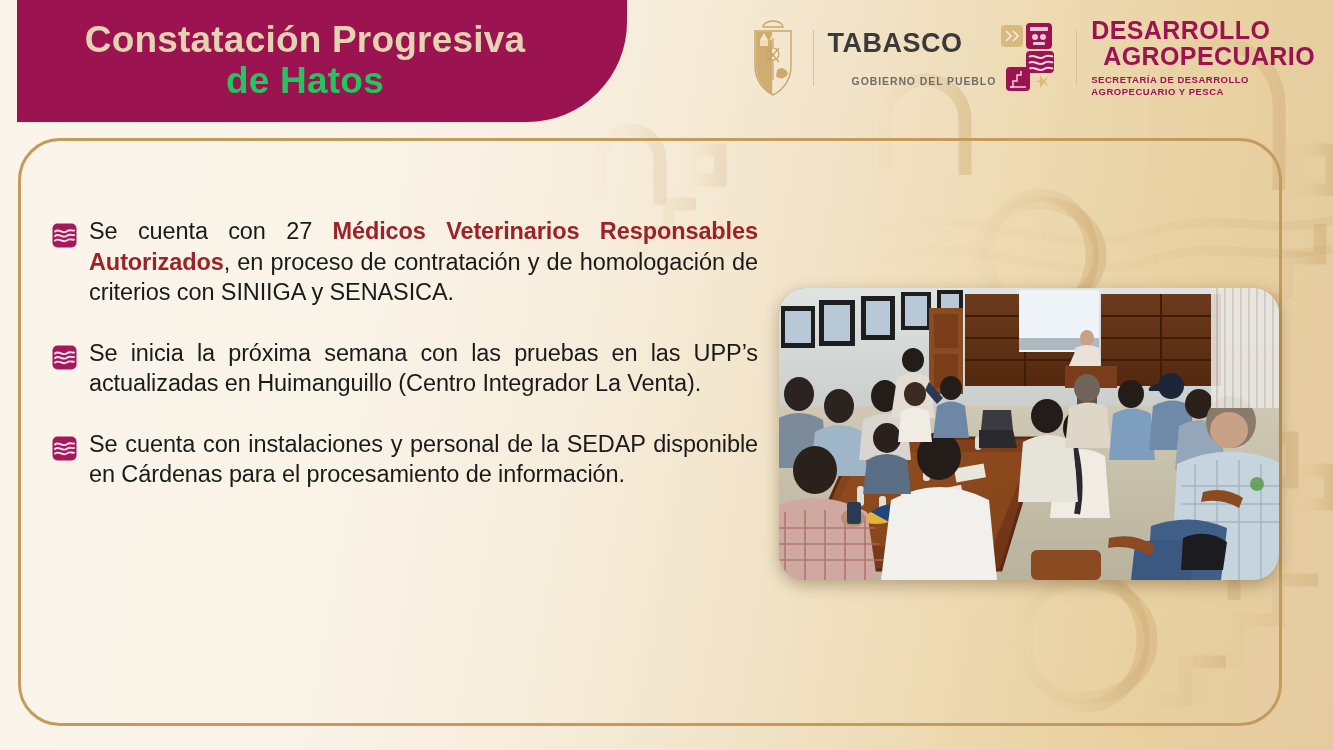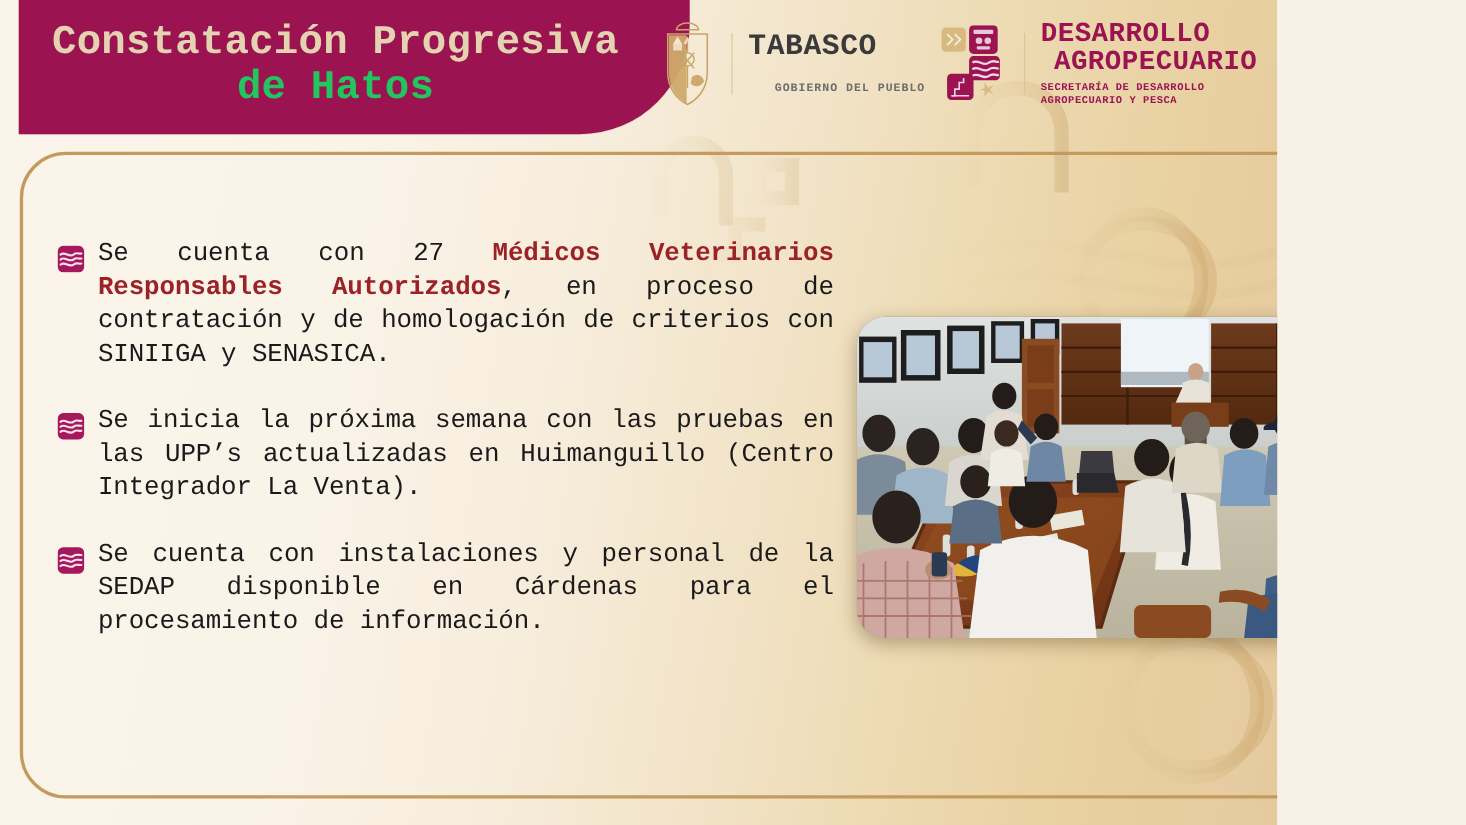--- a/index.html
+++ b/index.html
@@ -2,31 +2,30 @@
 <html lang="es"><head>
 <meta charset="utf-8">
 <style>
   html,body{margin:0;padding:0;}
   body{
     width:1333px;height:750px;overflow:hidden;
     font-family:"Liberation Sans", sans-serif;
     background:#f7f1e6;
   }
   .slide{
-    position:relative;width:1161px;height:750px;overflow:hidden;
+    position:relative;width:1333px;height:750px;overflow:hidden;
     background:
       linear-gradient(100deg,
         #faf4ea 0%,
         #faf3e8 28%,
         #f7eddc 44%,
         #f2e4c9 58%,
         #eddab2 72%,
         #e8d0a0 86%,
         #e5caa0 100%);
-    font-family: Liberation Mono, monospace;
   }
 
   
   .bg-motifs{position:absolute;inset:0;pointer-events:none;}
   .bg-motifs svg{position:absolute;top:0;left:0;width:1333px;height:750px;}
 
   
   .title-banner{
     position:absolute;left:17px;top:0;width:610px;height:122px;
     background:#9c1352;
@@ -44,21 +43,21 @@
     line-height:1.12;text-align:center;white-space:nowrap;
   }
 
   
   .logo-bar{
     position:absolute;right:18px;top:14px;height:88px;
     display:flex;align-items:center;gap:0;
   }
   .shield{width:52px;height:80px;flex:0 0 auto;}
   .divider-v{width:1px;height:56px;background:#d9c49a;margin:0 14px;}
-  .tabasco-block{display:flex;align-items:center;gap:13px;}
+  .tabasco-block{display:flex;align-items:center;gap:3px;}
   .tabasco-text{display:flex;flex-direction:column;justify-content:center;line-height:1;}
   .tabasco-word{
     font-size:27px;font-weight:bold;color:#3a3a3a;letter-spacing:.5px;
   }
   .tabasco-sub{
     font-size:10.5px;font-weight:bold;color:#6d6d6d;letter-spacing:.9px;margin-top:19px;padding-left:24px;
   }
   .glyphs{width:62px;height:70px;flex:0 0 auto;margin-left:1px;}
   .sedap-block{display:flex;flex-direction:column;line-height:1;}
   .sedap-l1,.sedap-l2{

